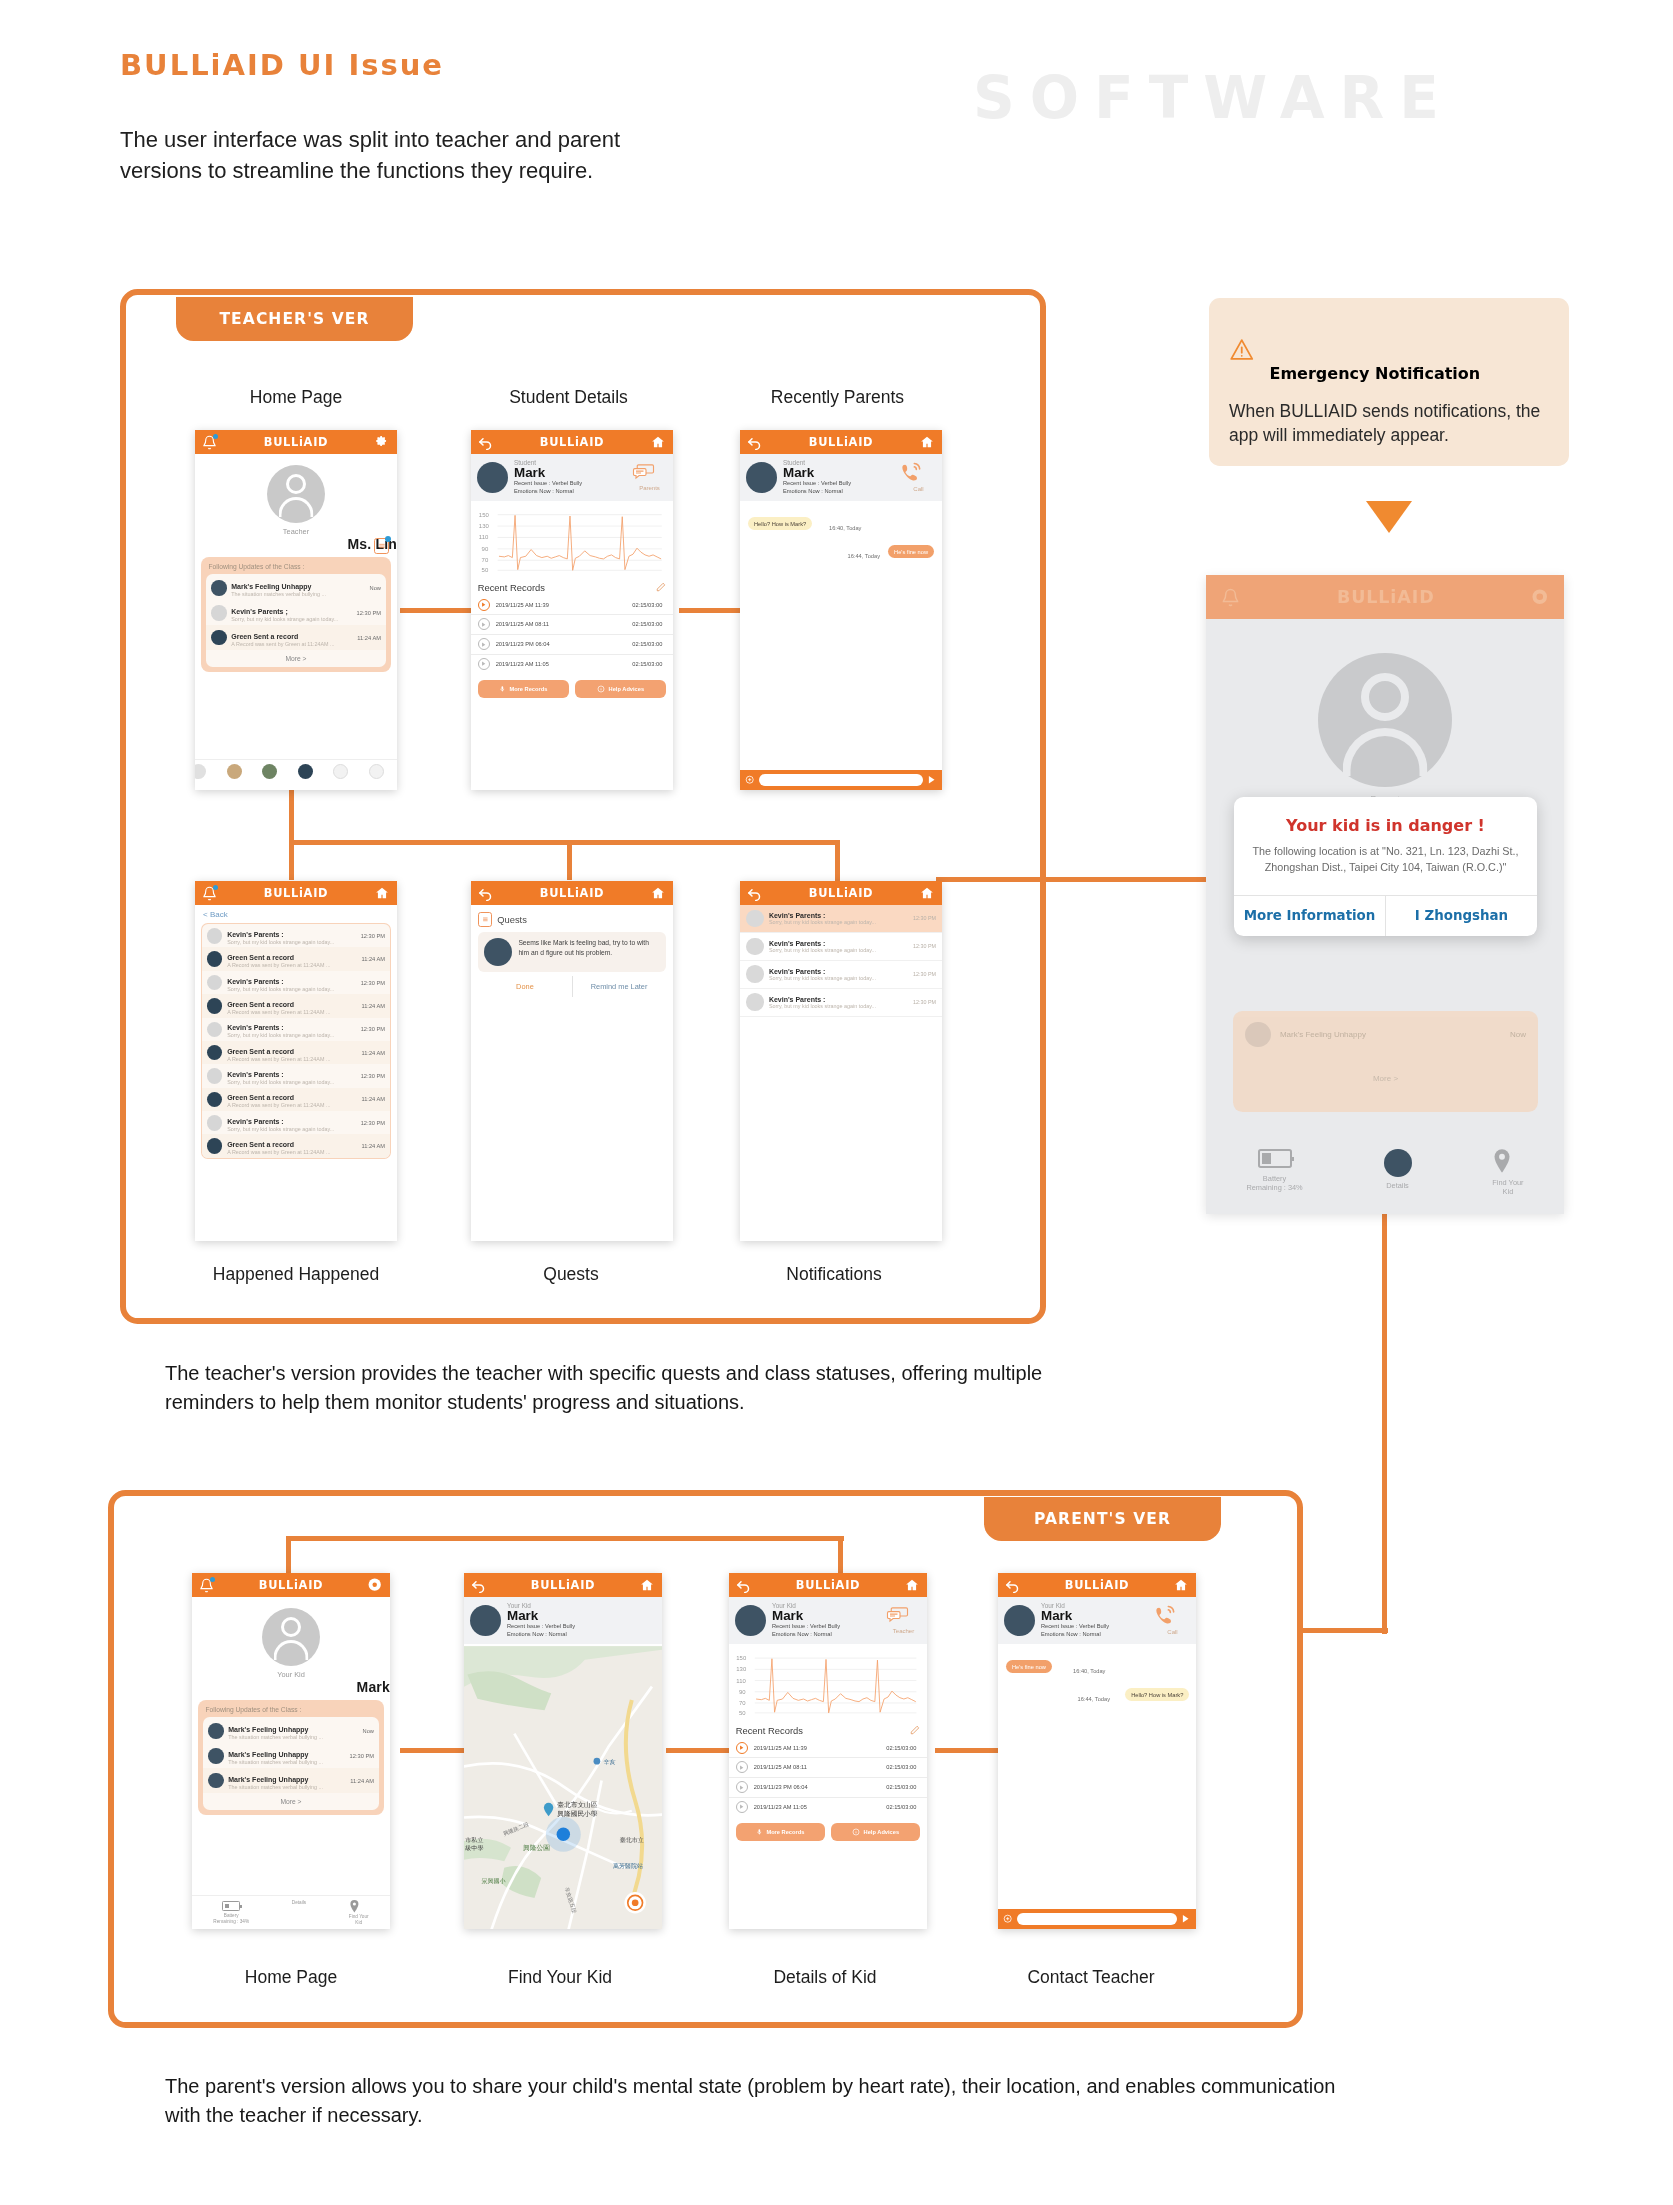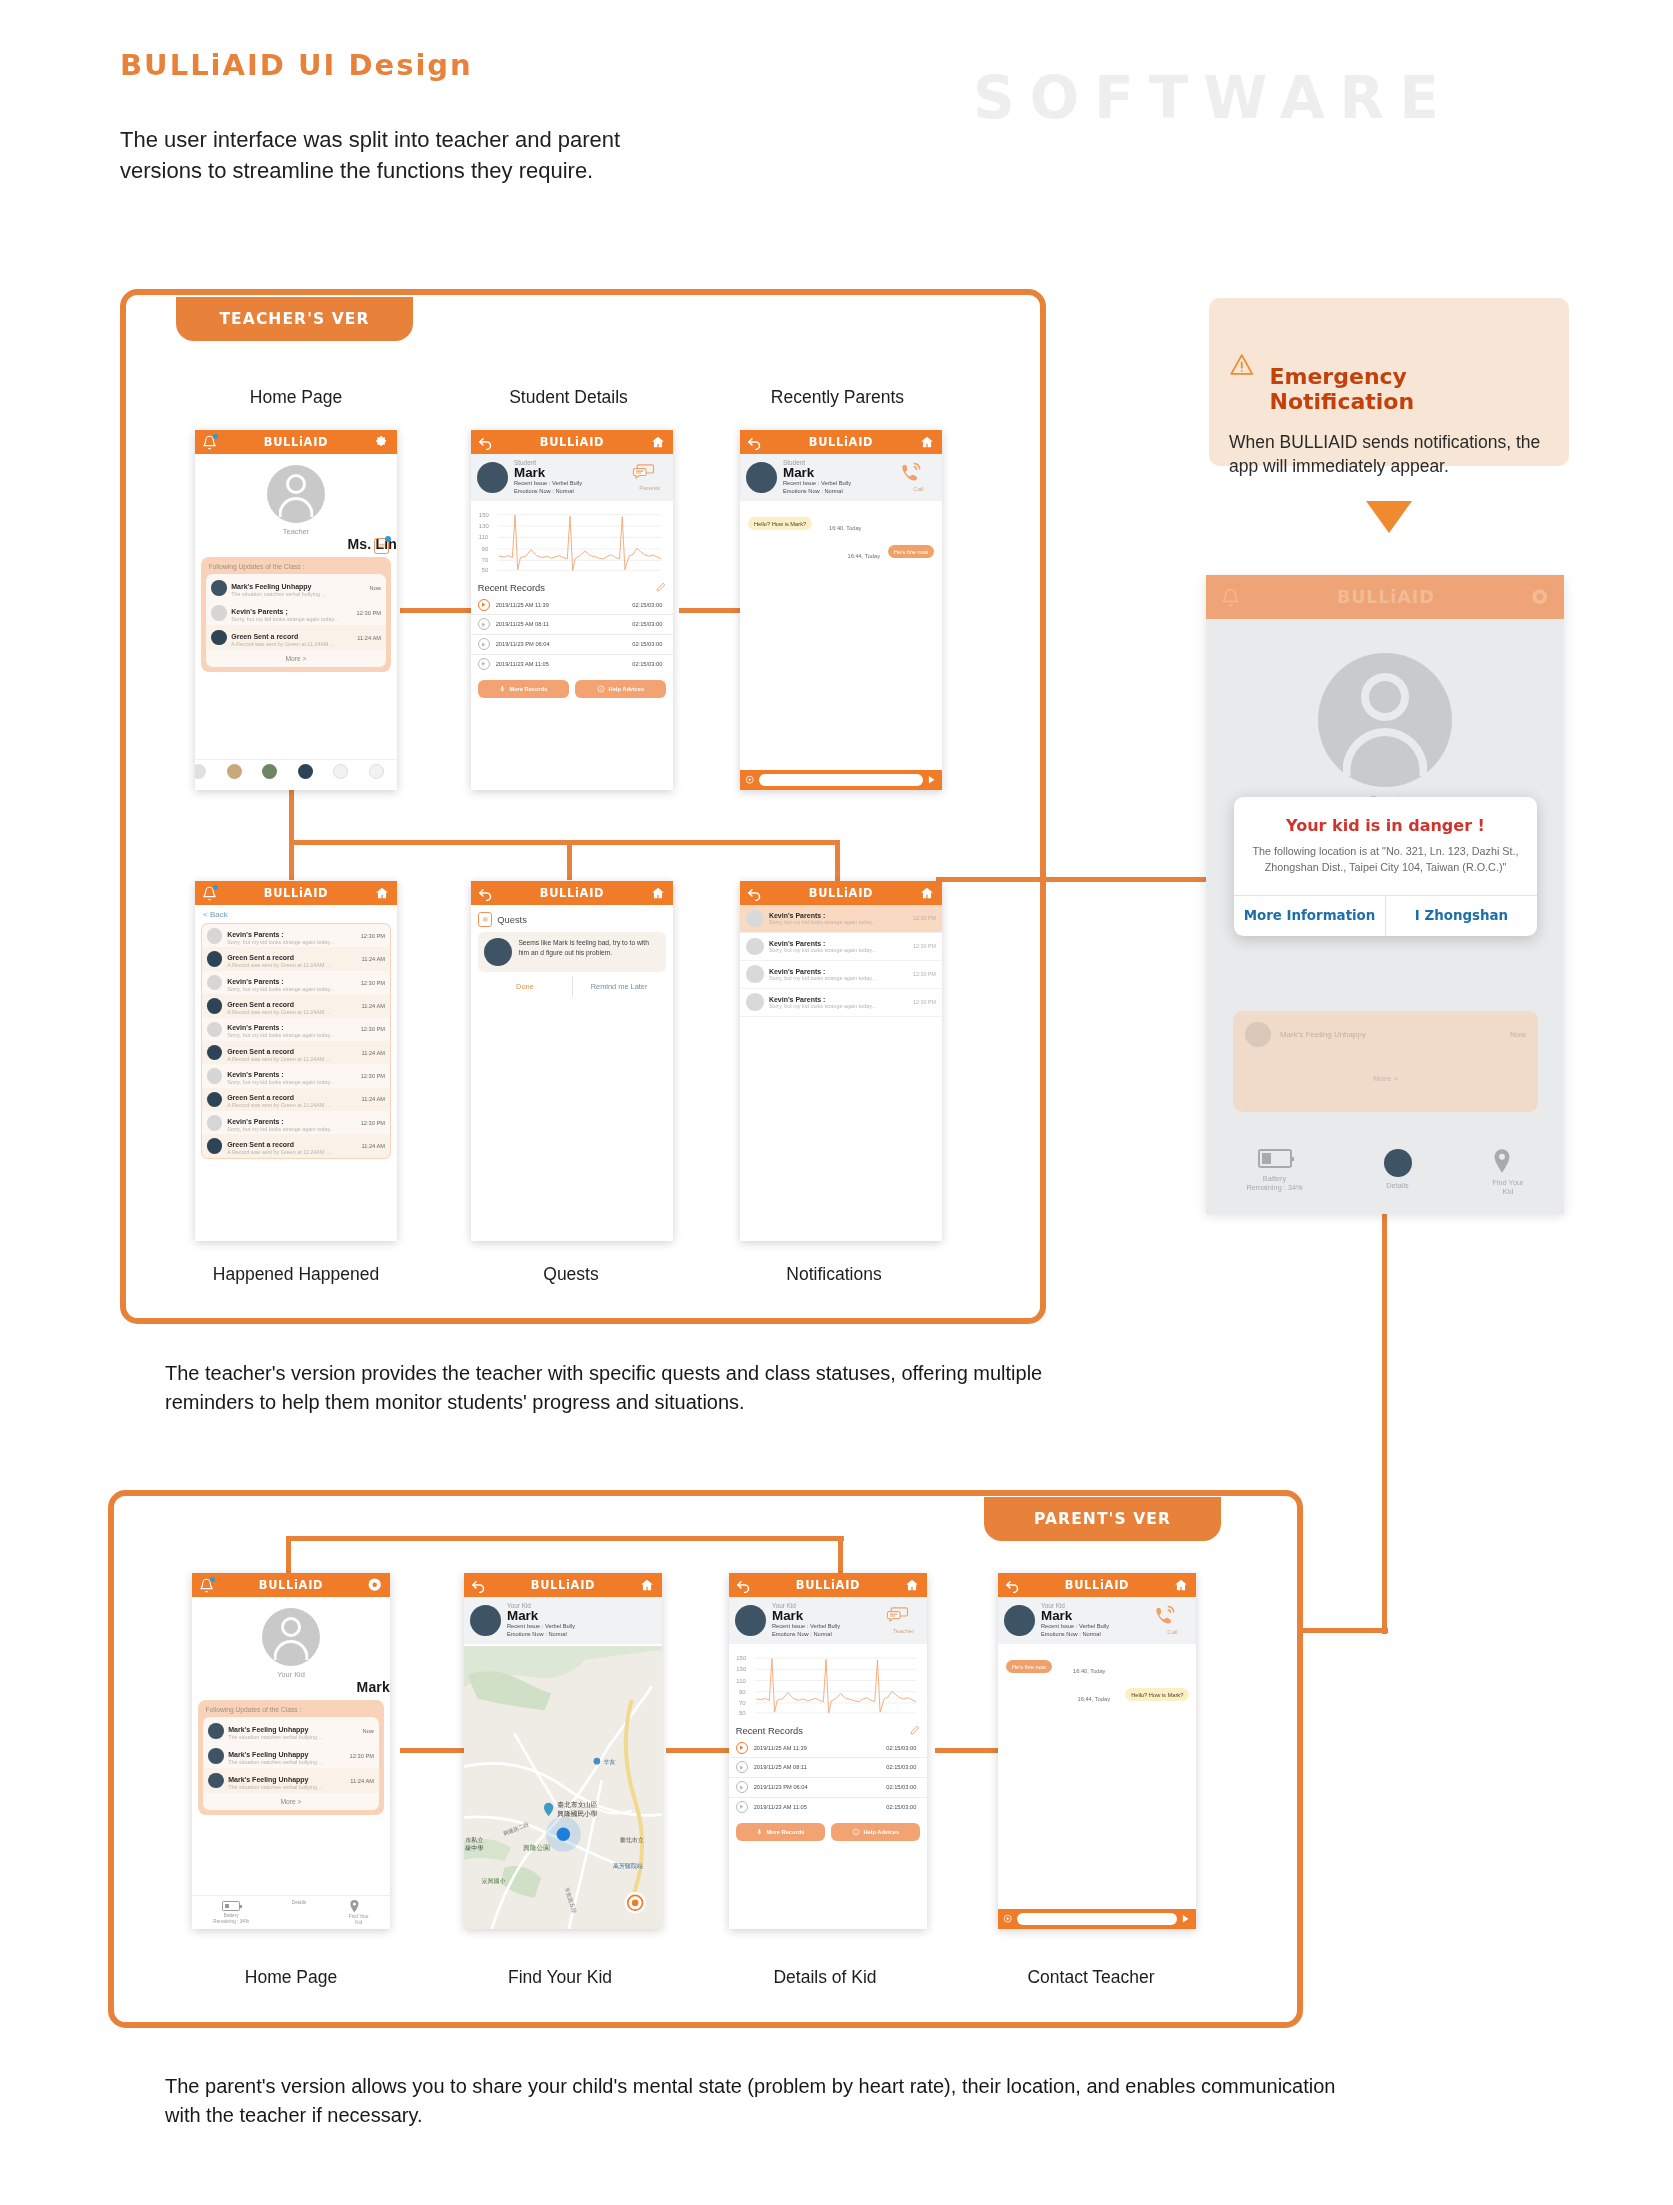--- a/index.html
+++ b/index.html
@@ -168,21 +168,21 @@
   .notif-row { display:flex; align-items:center; gap:5.4px; padding:4.7px 6px; }
   .notif-row.hl { background:#FAD9C2; }
   .nav-sep { border-bottom:0.7px solid #f0f0f0; }
 
   
   #emer-card {
     position:absolute; left:1209px; top:298px; width:360px; height:168px;
     background:#F7E6D5; border-radius:10.8px; padding:17.5px 20px;
   }
   .emer-head { display:flex; align-items:center; gap:15px; }
-  .emer-title { font-size:22px; font-weight:700; color:#c2410c; font-family:"DejaVu Sans", sans-serif;margin-top:48px; }
+  .emer-title { font-size:16px; font-weight:700; color:#000000; font-family:"DejaVu Sans", sans-serif;margin-top:48px; }
   .emer-body { margin-top:16px; font-size:17.5px; line-height:1.42; color:#2a2a2a; font-weight:300; }
   #emer-arrow {
     position:absolute; left:1366px; top:501px; width:0; height:0;
     border-left:23px solid transparent; border-right:23px solid transparent;
     border-top:32px solid #F08A30;
   }
 
   
   #big-phone {
     position:absolute; left:1206px; top:575px; width:358px; height:639px;
@@ -227,21 +227,21 @@
     margin-left:45px;
   }
   #teacher-caption { left:120px; top:1359px; width:941px; }
   #parent-caption  { left:120px; top:2072px; width:1183px; }
 
   .chart-svg text { font-size:9px; fill:#9a9a9a; font-family:"Liberation Sans", sans-serif; }
 </style>
 </head>
 <body>
 
-<div class="page-title">BULLiAID UI Design</div>
+<div class="page-title">BULLiAID UI Issue</div>
 <div class="watermark">SOFTWARE</div>
 <div class="intro">The user interface was split into teacher and parent versions to streamline the functions they require.</div>
 
 <div class="section-frame" id="teacher-frame"></div>
 <div class="ver-badge" id="teacher-badge">TEACHER'S VER</div>
 
 <div class="conn" style="left:400px;top:608px;width:71px;height:5.4px;"></div>
 <div class="conn" style="left:679px;top:608px;width:64px;height:5.4px;"></div>
 
 <div class="conn" style="left:289px;top:780px;width:5.4px;height:66px;"></div>

